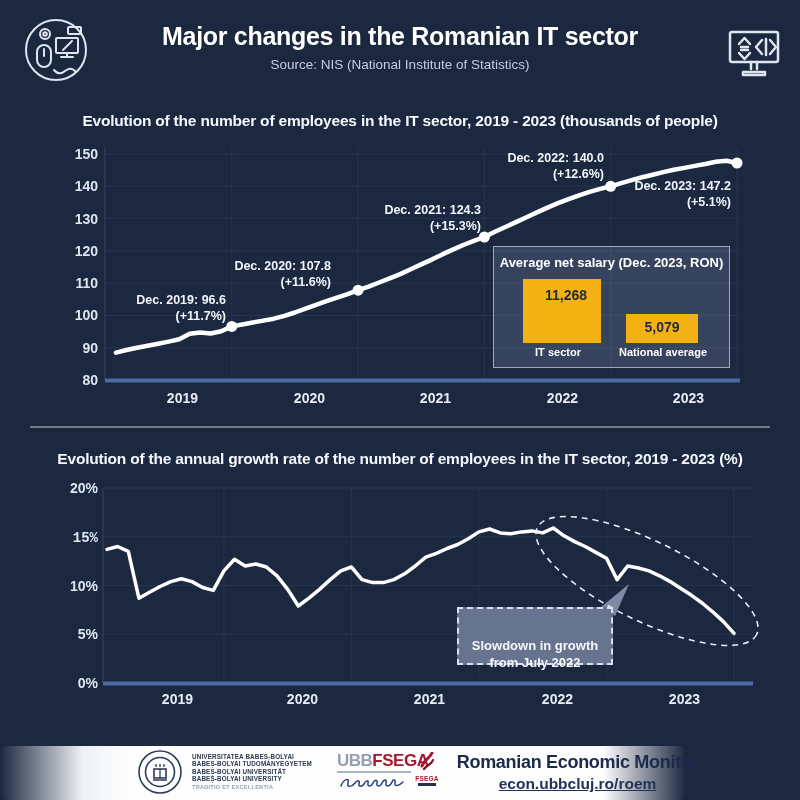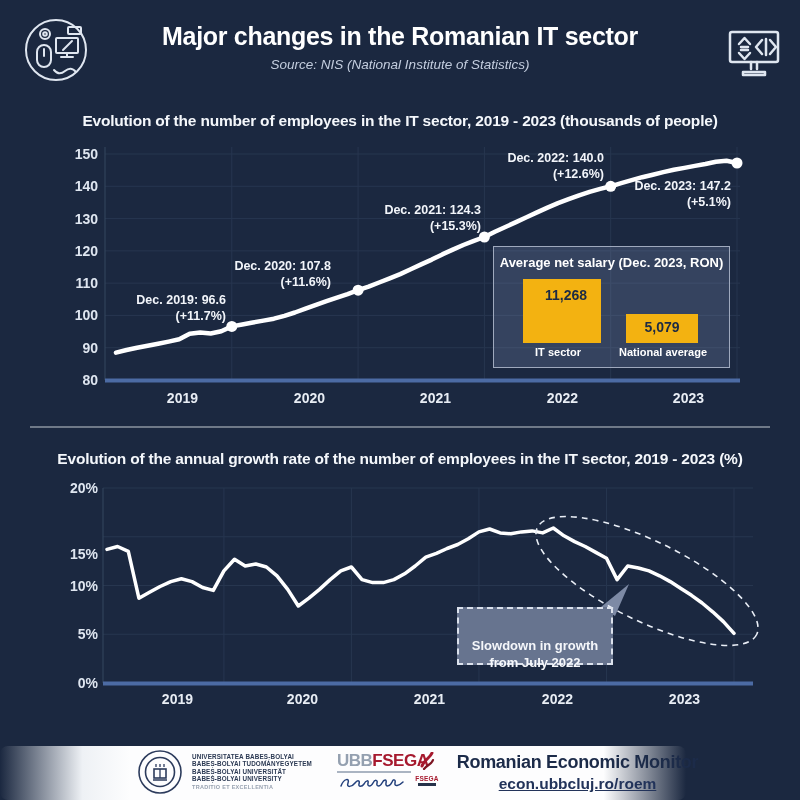--- a/index.html
+++ b/index.html
@@ -2,21 +2,21 @@
 <html><head>
 <meta charset="utf-8">
 <style>
   html,body{margin:0;padding:0;background:#0e1728;}
   .page{position:relative;width:800px;height:800px;background:#1b2840;overflow:hidden;
         font-family:"Liberation Sans",sans-serif;color:#fff;}
   
   .h-title{position:absolute;top:22px;left:0;width:800px;text-align:center;
            font-size:25px;font-weight:bold;letter-spacing:-0.3px;color:#fff;}
   .h-sub{position:absolute;top:57px;left:0;width:800px;text-align:center;
-         font-style:italic;font-size:13.5px;color:#c3cdde;}
+         font-size:13.5px;color:#c3cdde;}
   .icon-left{position:absolute;top:12px;left:18px;}
   .icon-right{position:absolute;top:24px;left:722px;}
   
   .c-title{position:absolute;left:0;width:800px;text-align:center;
            font-size:15.5px;font-weight:bold;letter-spacing:-0.2px;color:#f4f7fb;}
   .t1{top:112px;} .t2{top:450px;}
   .chart-svg{position:absolute;left:0;width:800px;pointer-events:none;}
   
   .ytick{position:absolute;font-size:14px;font-weight:600;color:#dfe6f0;text-align:right;}
   .xtick{position:absolute;font-size:14px;font-weight:700;color:#e8edf4;text-align:right;}
@@ -180,21 +180,21 @@
       <line x1="478.94500000000005" y1="488" x2="478.94500000000005" y2="683" stroke="#27364f" stroke-width="1"></line>
       <line x1="606.469" y1="488" x2="606.469" y2="683" stroke="#27364f" stroke-width="1"></line>
       <line x1="733.993" y1="488" x2="733.993" y2="683" stroke="#27364f" stroke-width="1"></line>
       <rect x="103" y="681.5" width="650" height="4" fill="#4c6ba4"></rect>
       <path d="M107.0,549.4 L117.6,546.5 L128.3,551.4 L138.9,598.2 L149.5,592.3 L160.1,586.5 L170.8,581.6 L181.4,578.7 L192.0,581.6 L202.6,587.5 L213.3,590.4 L223.9,570.9 L234.5,559.2 L245.2,566.0 L255.8,564.0 L266.4,567.0 L277.0,575.8 L287.7,589.4 L298.3,606.0 L308.9,598.2 L319.5,589.4 L330.2,579.6 L340.8,570.9 L351.4,567.0 L362.0,579.6 L372.7,582.6 L383.3,582.6 L393.9,579.6 L404.6,573.8 L415.2,566.0 L425.8,557.2 L436.4,553.3 L447.1,548.5 L457.7,544.5 L468.3,538.7 L478.9,531.9 L489.6,529.0 L500.2,532.9 L510.8,533.8 L521.5,531.9 L532.1,530.9 L542.7,532.9 L553.3,528.0 L564.0,535.8 L574.6,541.6 L585.2,546.5 L595.8,552.4 L606.5,558.2 L617.1,579.6 L627.7,566.0 L638.4,568.0 L649.0,570.9 L659.6,575.8 L670.2,581.6 L680.9,588.4 L691.5,595.3 L702.1,603.0 L712.7,611.8 L723.4,621.6 L734.0,633.3" fill="none" stroke="#fff" stroke-width="3.5" stroke-linejoin="round" stroke-linecap="round"></path>
       <polygon points="601,607 629,584 615,616" fill="#7d8aa5"></polygon>
       <ellipse cx="647" cy="581" rx="122" ry="40" transform="rotate(26 647 581)" fill="none" stroke="#e9eef6" stroke-width="1.6" stroke-dasharray="6 5"></ellipse>
     </svg>
   <div id="c2-ticks">
       <div class="ytick" style="left: 52px; width: 46px; top: 480px;">20%</div>
-      <div class="ytick" style="left: 52px; width: 46px; top: 546px;">15%</div>
+      <div class="ytick" style="left: 52px; width: 46px; top: 530px; font-family: Liberation Mono, monospace;">15%</div>
       <div class="ytick" style="left: 52px; width: 46px; top: 578px;">10%</div>
       <div class="ytick" style="left: 52px; width: 46px; top: 626px;">5%</div>
       <div class="ytick" style="left: 52px; width: 46px; top: 675px;">0%</div>
       <div class="xtick" style="left: 133px; width: 60px; top: 691px;">2019</div>
       <div class="xtick" style="left: 258px; width: 60px; top: 691px;">2020</div>
       <div class="xtick" style="left: 385px; width: 60px; top: 691px;">2021</div>
       <div class="xtick" style="left: 513px; width: 60px; top: 691px;">2022</div>
       <div class="xtick" style="left: 640px; width: 60px; top: 691px;">2023</div>
     </div>
 

